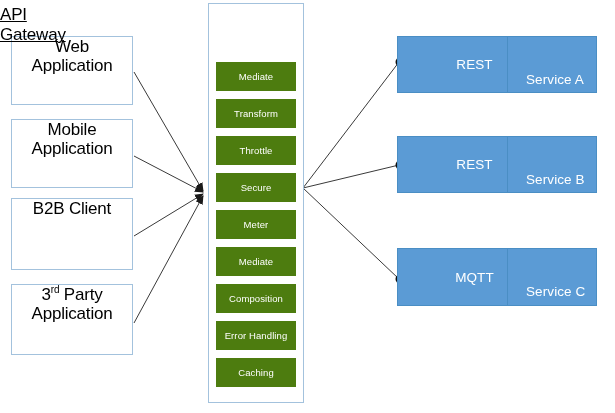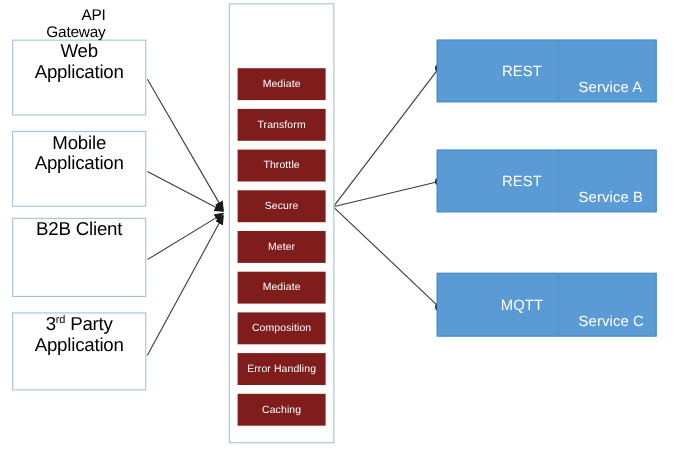--- a/index.html
+++ b/index.html
@@ -58,33 +58,34 @@
     height: 400px;
     box-sizing: border-box;
     background: #ffffff;
     border: 1.5px solid #a3c2dd;
   }
   #gateway-title {
     position: absolute;
     left: 0;
     top: 5px;
     width: 96px;
-    text-align: right;
-    font-size: 14px;
+    text-align: left;
+    font-size: 17px;
     line-height: 1.15;
     color: #000000;
     letter-spacing: -0.2px;
+    text-decoration: underline;
   }
   .gw-pill {
     position: absolute;
     left: 216px;
     width: 80px;
     height: 29px;
     box-sizing: border-box;
-    background: #7f1d1d;
+    background: #4d7c0f;
     display: flex;
     align-items: center;
     justify-content: center;
     color: #ffffff;
     font-size: 9.5px;
     letter-spacing: 0.1px;
     white-space: nowrap;
   }
 
   

